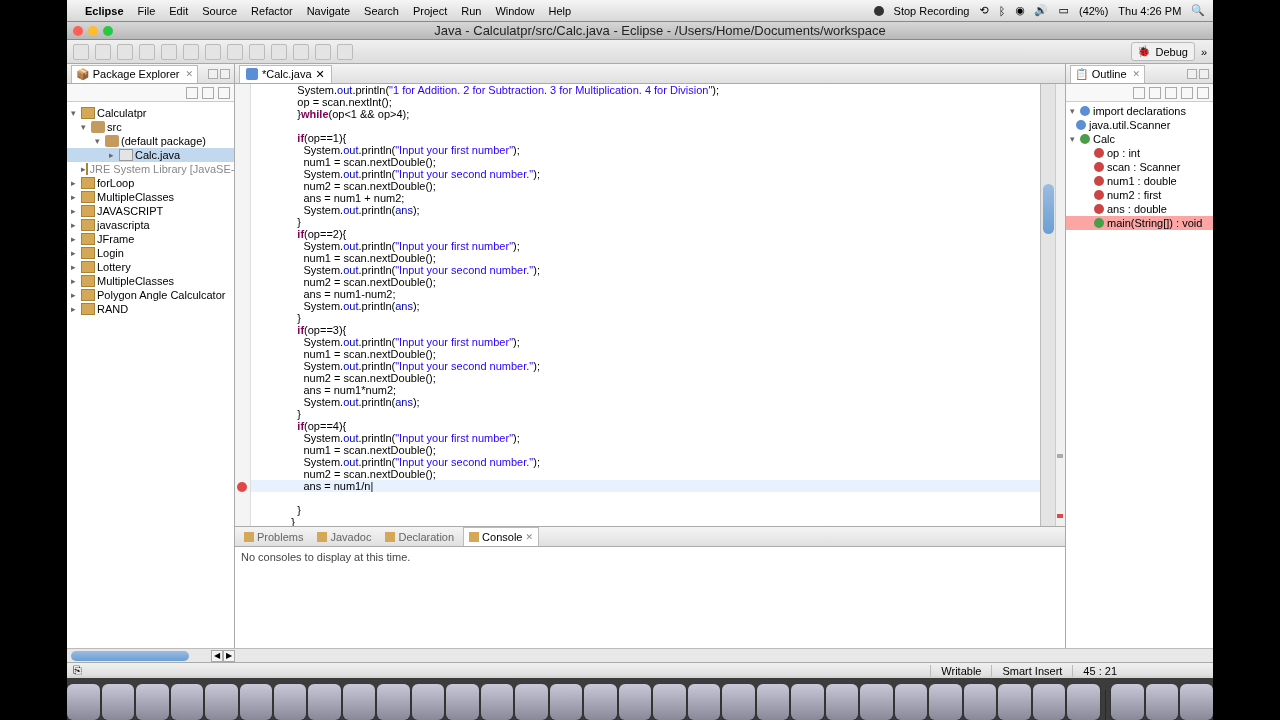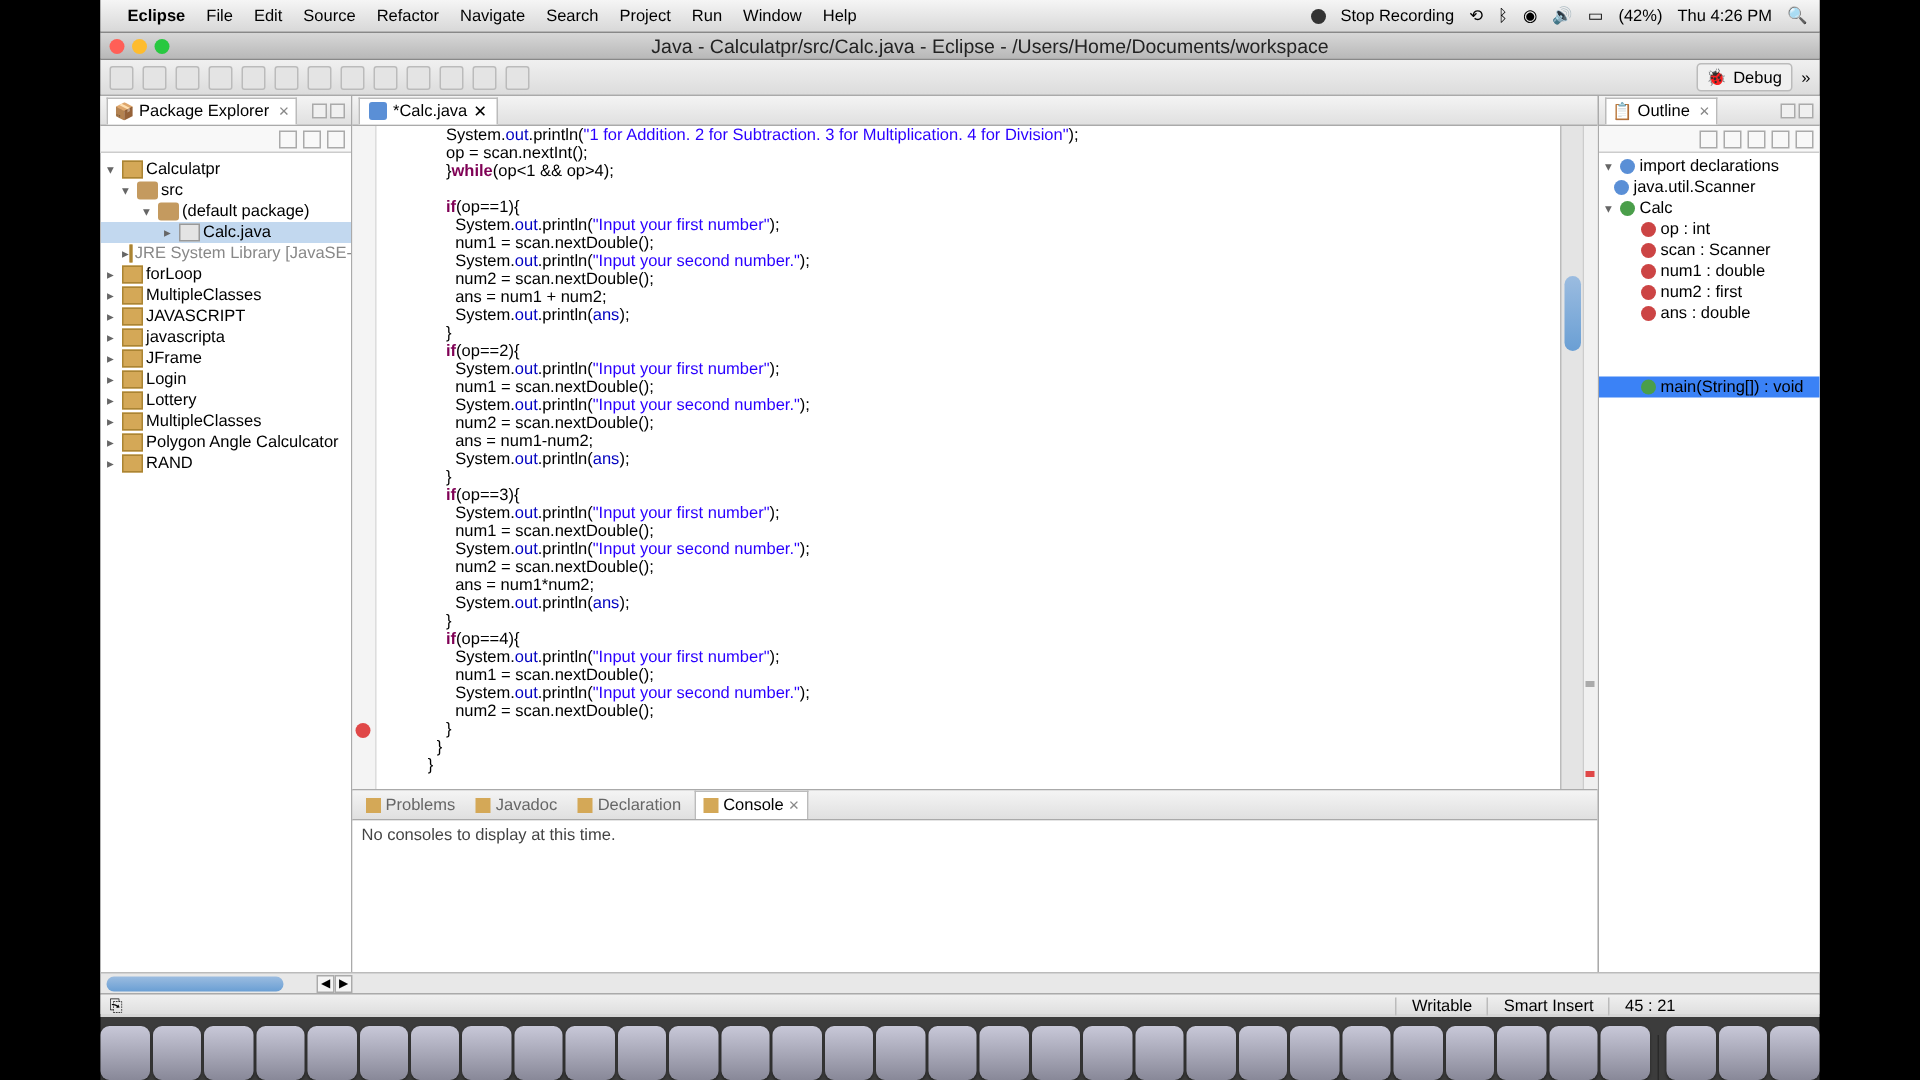--- a/index.html
+++ b/index.html
@@ -93,21 +93,21 @@
 .statusbar { height: 16px; background: linear-gradient(#f0f0f0, #dcdcdc); border-top: 1px solid #aaa; display: flex; align-items: center; padding: 0 6px; font-size: 10px; }
 .statusbar .cell { padding: 0 10px; border-left: 1px solid #bbb; }
 .statusbar .first { border-left: none; margin-right: auto; }
 
 
 .outline-body { flex: 1; background: #fff; padding: 2px 0; font-size: 10px; }
 .outline-item { display: flex; align-items: center; height: 14px; white-space: nowrap; }
 .outline-item .arrow { width: 10px; font-size: 9px; color: #666; }
 .outline-item .oicon { width: 10px; height: 10px; border-radius: 50%; margin-right: 3px; }
 .o-green { background: #4a9e4a; } .o-blue { background: #5a8fd6; } .o-red { background: #c44; }
-.outline-item.selected { background: #3b82f6; margin-top: 35px; }
+.outline-item.selected { background: #fca5a5; }
 
 
 .dock { position: absolute; bottom: 0; left: 67px; width: 1146px; height: 44px; display: flex; align-items: flex-end; justify-content: center; gap: 2px; background: rgba(200,200,200,0.3); }
 .dock-icon { width: 36px; height: 36px; border-radius: 6px; background: linear-gradient(#c8c8d8, #888898); box-shadow: 0 1px 2px rgba(0,0,0,0.4); }
 .dock-divider { width: 2px; height: 30px; background: rgba(0,0,0,0.3); margin: 0 3px; }
 </style>
 </head>
 <body>
 
 <div class="screen">
@@ -301,20 +301,21 @@
         System.<span class="fld">out</span>.println(<span class="str">"Input your second number."</span>);
         num2 = scan.nextDouble();
         ans = num1*num2;
         System.<span class="fld">out</span>.println(<span class="fld">ans</span>);
       }
       <span class="kw">if</span>(op==4){
         System.<span class="fld">out</span>.println(<span class="str">"Input your first number"</span>);
         num1 = scan.nextDouble();
         System.<span class="fld">out</span>.println(<span class="str">"Input your second number."</span>);
         num2 = scan.nextDouble();
+<span class="cursor-line">        ans = num1/n|</span>
       }
     }
   }
 </div>
         <div class="vscroll">
           <div class="thumb"></div>
         </div>
         <div class="overview">
           <div class="mark-cur" style="top:370px"></div>
           <div class="mark-err" style="top:430px"></div>

